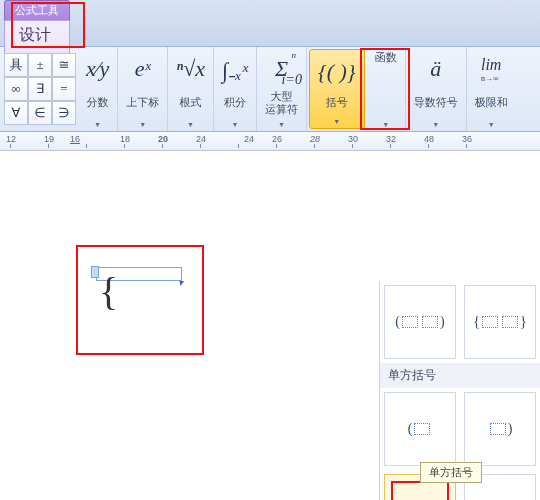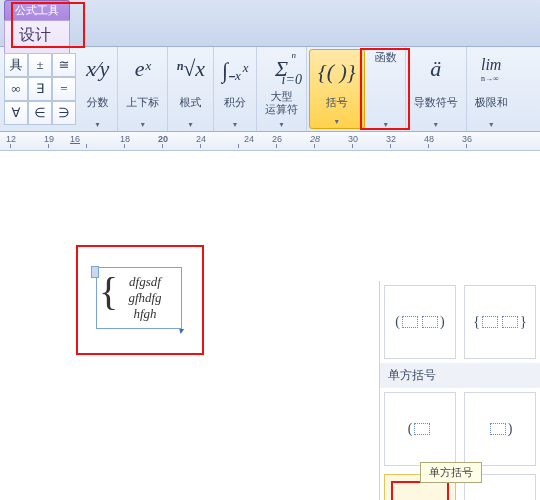--- a/index.html
+++ b/index.html
@@ -142,25 +142,20 @@
       <span style="left: 424px;">48</span>
       <div class="tick" style="left: 428px;"></div>
       <span style="left: 462px;">36</span>
       <div class="tick" style="left: 466px;"></div>
     </div>
 
   <div class="doc">
     <div class="eqbox">
       <div class="handle"></div>
       <div class="brace">{</div>
-      <div class="lines">
-        <div>dfgsdf</div>
-        <div>gfhdfg</div>
-        <div>hfgh</div>
-      </div>
       <div class="arrow">▾</div>
     </div>
     <div class="red-box eq-red"></div>
 
     <div class="gallery" id="gallery">
         <div class="grow">
           <div class="gcell">
             <span>(</span>
             <span class="placeholder"></span>
             <span class="placeholder"></span>

